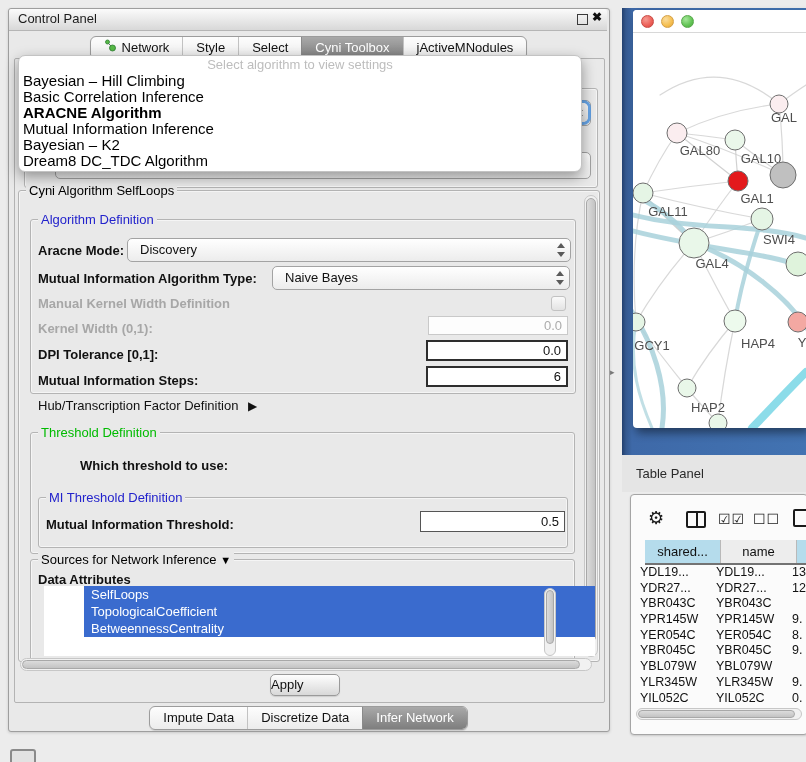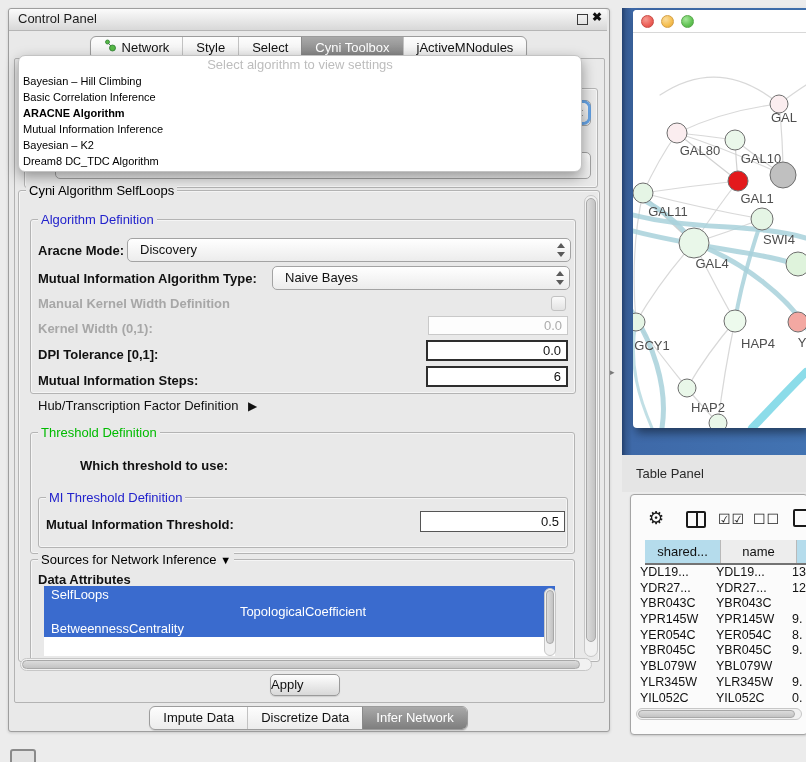--- a/index.html
+++ b/index.html
@@ -40,21 +40,21 @@
   .spin .up{position:absolute;left:2px;top:0;width:0;height:0;border-left:4px solid transparent;
             border-right:4px solid transparent;border-bottom:5px solid #5a5a5a;}
   .spin .dn{position:absolute;left:2px;bottom:0;width:0;height:0;border-left:4px solid transparent;
             border-right:4px solid transparent;border-top:5px solid #5a5a5a;}
   .focus-ring{box-shadow:0 0 0 3px rgba(88,156,229,.9);border-radius:5px;}
 
   
   .popup{left:18px;top:55px;width:562px;height:115px;background:#fff;border:1px solid #C3C3C3;
          border-radius:7px;box-shadow:0 5px 14px rgba(0,0,0,.38);z-index:30;overflow:hidden;}
   .dd-placeholder{height:17px;line-height:17px;text-align:center;color:#BDBDBD;font-size:13px;}
-  .dd-item{height:16px;line-height:16px;padding-left:4px;font-size:11px;color:#000;white-space:nowrap;}
+  .dd-item{height:16px;line-height:16px;padding-left:4px;font-size:15px;color:#000;white-space:nowrap;}
   .dd-item.bold{font-weight:bold;}
 
   .lbl{font-size:13px;color:#111;white-space:nowrap;}
   .b{font-weight:bold;}
   .dis{color:#A7A7A7;}
   .fld{position:absolute;text-align:right;font-family:"Liberation Sans",sans-serif;font-size:13px;
        padding:0 5px;background:#fff;border:1px solid #9A9A9A;color:#111;box-sizing:border-box;}
   .fld.strong{border:2px solid #2E2E2E;}
   .fld.off{border:1px solid #C9C9C9;color:#ABABAB;background:#FDFDFD;}
   .chk{width:13px;height:13px;border:1px solid #C2C2C2;border-radius:3px;
@@ -219,23 +219,23 @@
   <div class="abs lbl b" style="left:46px;top:517px;">Mutual Information Threshold:</div>
   <input class="fld" style="left: 420px; top: 511px; width: 145px; height: 21px; border: 1px solid rgb(85, 85, 85);" readonly="" value="0.5">
 
   <div class="abs group" style="left:30px;top:559px;width:543px;height:100px;"></div>
   <div class="legend" style="left:38px;top:552px;">
     <span>Sources for Network Inference</span>
     <span style="font-size:11px;">▼</span>
   </div>
   <div class="abs lbl b" style="left:38px;top:572px;">Data Attributes</div>
 
-  <div class="abs" style="left:44px;top:586px;width:511px;height:70px;background:#fff;overflow:hidden;" id="src-list">
+  <div class="abs" style="left:44px;top:586px;width:511px;height:70px;background:#fff;overflow:hidden;padding-left:40px;" id="src-list">
       <div class="src-item" style="background: rgb(58, 107, 206);">SelfLoops</div>
-      <div class="src-item" style="background: rgb(58, 107, 206); text-align: center;">TopologicalCoefficient</div>
+      <div class="src-item" style="background: rgb(58, 107, 206);">TopologicalCoefficient</div>
       <div class="src-item" style="background: rgb(58, 107, 206);">BetweennessCentrality</div>
       <div class="src-item" style="background: #ef4444; margin-top: 28px;">gal4RGexp</div>
     </div>
   <div class="abs track" style="left:544px;top:588px;width:10px;height:66px;">
     <div class="thumb" style="left:1px;top:1px;width:6px;height:52px;"></div>
   </div>
 
   <div class="abs track" style="left:20px;top:658px;width:570px;height:11px;">
     <div class="thumb h" style="left:1px;top:1px;width:556px;height:7px;"></div>
   </div>

